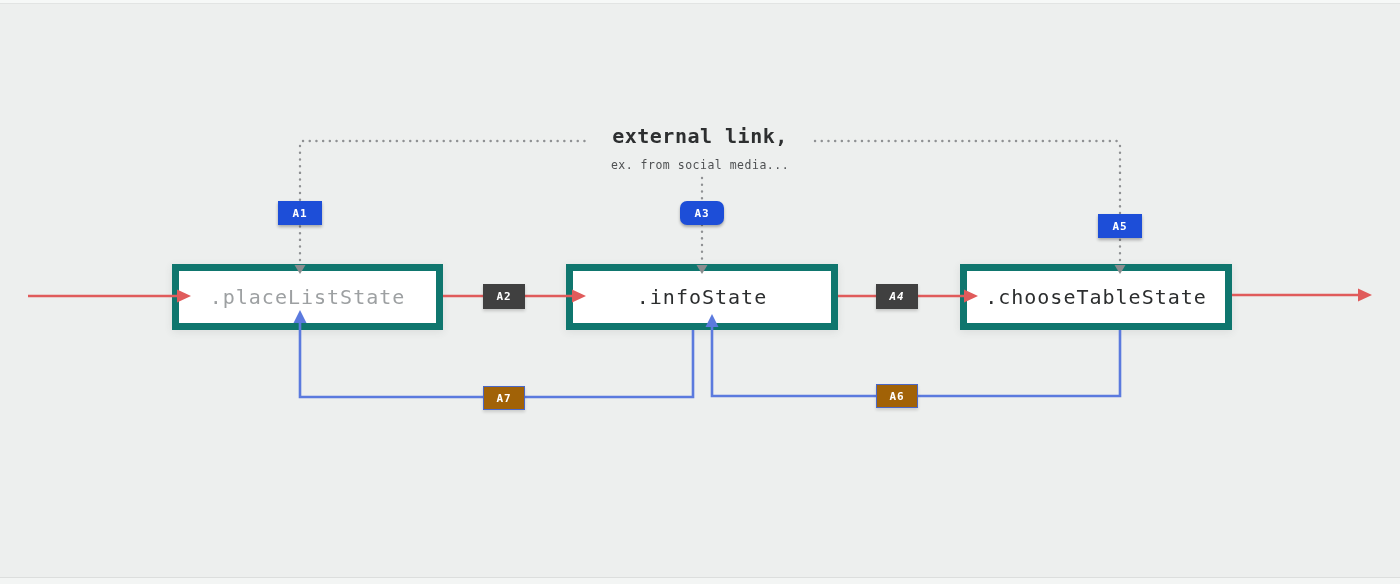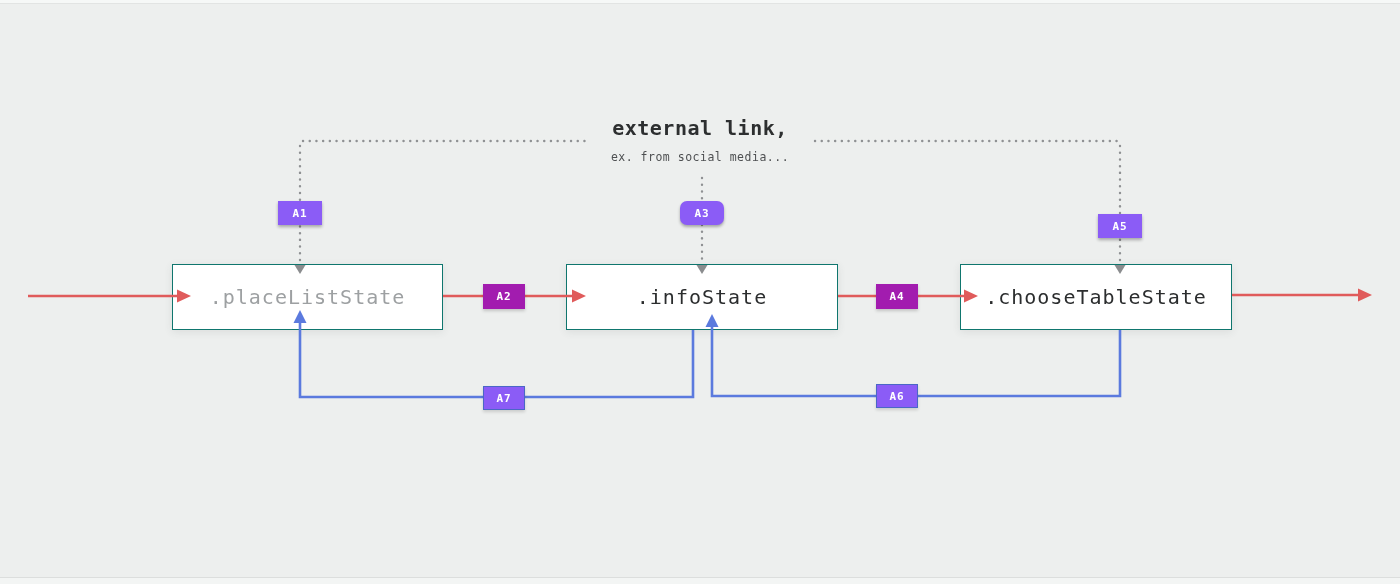--- a/index.html
+++ b/index.html
@@ -8,47 +8,47 @@
     background:#edefee;
     font-family:"DejaVu Sans Mono","Liberation Mono",monospace;
   }
   .strip-top{position:absolute;left:0;top:0;width:100%;height:3px;background:#f6f8f7;border-bottom:1px solid #e2e4e3;}
   .strip-bottom{position:absolute;left:0;bottom:0;width:100%;height:6px;background:#f3f5f4;border-top:1px solid #dcdedd;}
 
   .wires{position:absolute;left:0;top:0;width:1400px;height:584px;z-index:3;pointer-events:none;}
 
   .state-box{
     position:absolute;top:264px;height:66px;z-index:2;
-    background:#ffffff;border:1px solid #0f766e;box-sizing:border-box;
+    background:#ffffff;border:7px solid #0f766e;box-sizing:border-box;
     box-shadow:0 2px 8px rgba(60,64,67,.10);
     display:flex;align-items:center;justify-content:center;
   }
   .state-label{font-size:20px;letter-spacing:1px;color:#2b2d2e;white-space:nowrap;}
   .state-label.muted{color:#9da0a2;}
   .box-1{left:172px;width:271px;}
   .box-2{left:566px;width:272px;}
   .box-3{left:960px;width:272px;}
 
   .badge{
     position:absolute;z-index:4;display:flex;align-items:center;justify-content:center;
     color:#ffffff;font-size:11px;font-weight:bold;letter-spacing:1px;
   }
-  .badge.dark{width:44px;height:24px;background:#8b5cf6;box-shadow:0 2px 3px rgba(0,0,0,.30);}
-  .badge.red{width:42px;height:25px;background:#a21caf;box-shadow:0 2px 3px rgba(0,0,0,.18);}
-  .badge.blue{width:42px;height:24px;background:#8b5cf6;border:1px solid #4a67c6;box-sizing:border-box;box-shadow:0 2px 3px rgba(0,0,0,.15);}
+  .badge.dark{width:44px;height:24px;background:#1d4ed8;box-shadow:0 2px 3px rgba(0,0,0,.30);}
+  .badge.red{width:42px;height:25px;background:#404040;box-shadow:0 2px 3px rgba(0,0,0,.18);}
+  .badge.blue{width:42px;height:24px;background:#a16207;border:1px solid #4a67c6;box-sizing:border-box;box-shadow:0 2px 3px rgba(0,0,0,.15);}
   .badge-a1{left:278px;top:201px;}
   .badge-a3{left:680px;top:201px;border-radius:7px;}
   .badge-a5{left:1098px;top:214px;}
   .badge-a2{left:483px;top:284px;}
-  .badge-a4{left:876px;top:284px;}
+  .badge-a4{left:876px;top:284px;font-style:italic;}
   .badge-a7{left:483px;top:386px;}
   .badge-a6{left:876px;top:384px;}
 
   .annotation{
-    position:absolute;left:500px;top:116px;width:400px;z-index:4;
+    position:absolute;left:500px;top:124px;width:400px;z-index:4;
     text-align:center;pointer-events:none;
   }
   .annotation .title{font-size:20px;font-weight:bold;color:#2d2f30;letter-spacing:.5px;white-space:nowrap;}
   .annotation .subtitle{margin-top:10px;font-size:11.5px;color:#4e5052;letter-spacing:.5px;white-space:nowrap;}
 </style>
 </head>
 <body>
 
 <div class="canvas">
 

